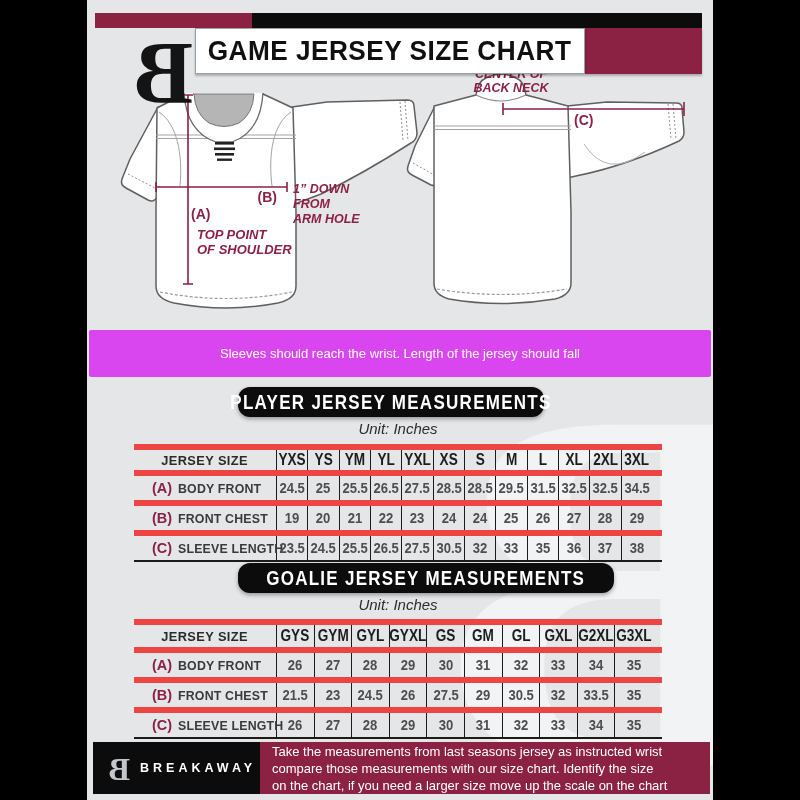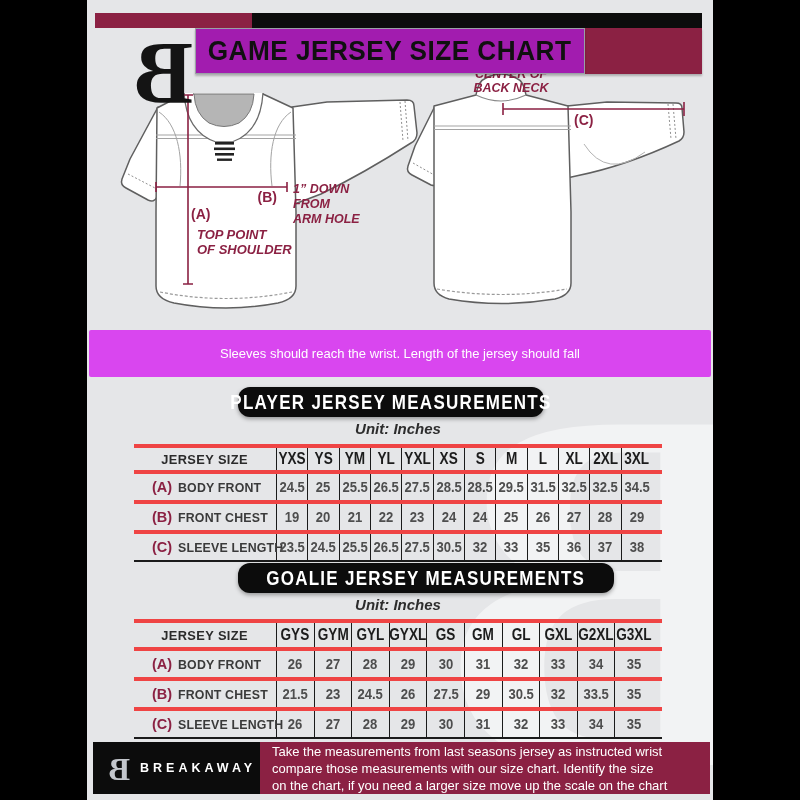--- a/index.html
+++ b/index.html
@@ -10,21 +10,21 @@
   .abs { position:absolute; }
 
   
   .watermark { position:absolute; right:-80px; top:380px; font-family:"Liberation Serif", serif;
     font-weight:bold; font-size:520px; line-height:420px; color:rgba(255,255,255,0.5);
     transform:scaleX(-1); z-index:0; pointer-events:none; }
 
   
   .topbar-maroon { left:8px; top:13px; width:157px; height:15px; background:#8b2143; }
   .topbar-black  { left:165px; top:13px; width:450px; height:15px; background:#0c0c0c; }
-  .titlebox { left:108px; top:28px; width:390px; height:46px; background:#a21caf;
+  .titlebox { left:108px; top:28px; width:390px; height:46px; background:#ffffff;
     border:1px solid #9aa0a6; display:flex; align-items:center; justify-content:center;
     box-shadow:0 2px 2px rgba(0,0,0,0.25); z-index:2; }
   .titlebox span { font-size:27px; font-weight:bold; color:#101010; letter-spacing:0.5px;
     transform:scaleX(.97); white-space:nowrap; }
   .titleblock { left:498px; top:28px; width:117px; height:46px; background:#8b2143;
     box-shadow:0 2px 2px rgba(0,0,0,0.25); z-index:2; }
   .logo-main { left:22px; top:18px; z-index:3; }
 
   
   .diagram { left:0; top:62px; z-index:1; }
@@ -36,27 +36,27 @@
 
   
   .pill { position:absolute; background:#0c0c0c; border-radius:12px; color:#fff;
     display:flex; align-items:center; justify-content:center;
     box-shadow:0 2px 4px rgba(0,0,0,0.35); z-index:2; }
   .pill span { font-weight:bold; font-size:20px; letter-spacing:1.5px; transform:scaleX(.85); white-space:nowrap; }
   .pill-player { left:151px; top:387px; width:306px; height:30px; }
   .pill-goalie { left:151px; top:563px; width:376px; height:30px; }
 
   .unit { position:absolute; left:47px; width:528px; text-align:center; font-style:italic;
-    font-weight:bold; font-size:15px; color:#2d2d2d; z-index:2; }
+    font-weight:normal; font-size:15px; color:#2d2d2d; z-index:2; }
   .unit-player { top:420px; } .unit-goalie { top:596px; }
 
   
   .tbl { position:absolute; left:47px; width:528px; border-bottom:2px solid #1b1b1b; z-index:2; }
   .tbl-player { top:444px; } .tbl-goalie { top:619px; }
-  .row { display:flex; border-top:4px solid #ef4444; padding-right:10px; }
+  .row { display:flex; border-top:6px solid #ef4444; padding-right:10px; }
   .hd  { height:26px; } .g-hd { height:28px; } .dr { height:30px; }
   .lblcell { width:142px; display:flex; align-items:center; justify-content:center; gap:6px; }
   .row .lblcell.left { justify-content:flex-start; padding-left:18px; }
   .cell { flex:1; display:flex; align-items:center; justify-content:center;
     border-left:1.6px solid #1b1b1b; overflow:hidden; }
   .sz  { font-weight:bold; font-size:16px; color:#1c1c1c; transform:scaleX(.85); white-space:nowrap; }
   .val { font-size:14.5px; font-weight:600; color:#4e4e4e; transform:scaleX(.9); white-space:nowrap; }
   .key { color:#8b2143; font-weight:800; font-size:14.5px; }
   .rl  { font-size:13px; font-weight:700; color:#3a3a3a; letter-spacing:.2px;
     transform:scaleX(.95); transform-origin:left center; white-space:nowrap; }

